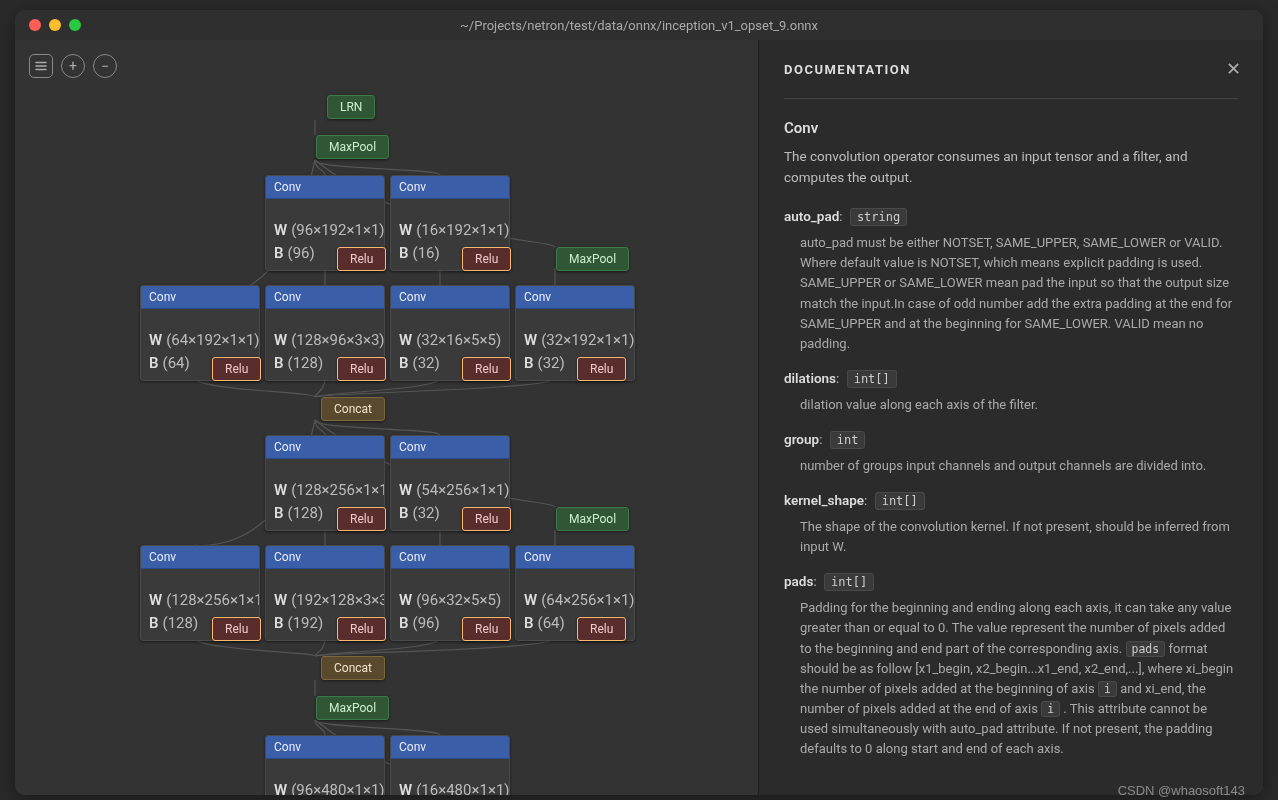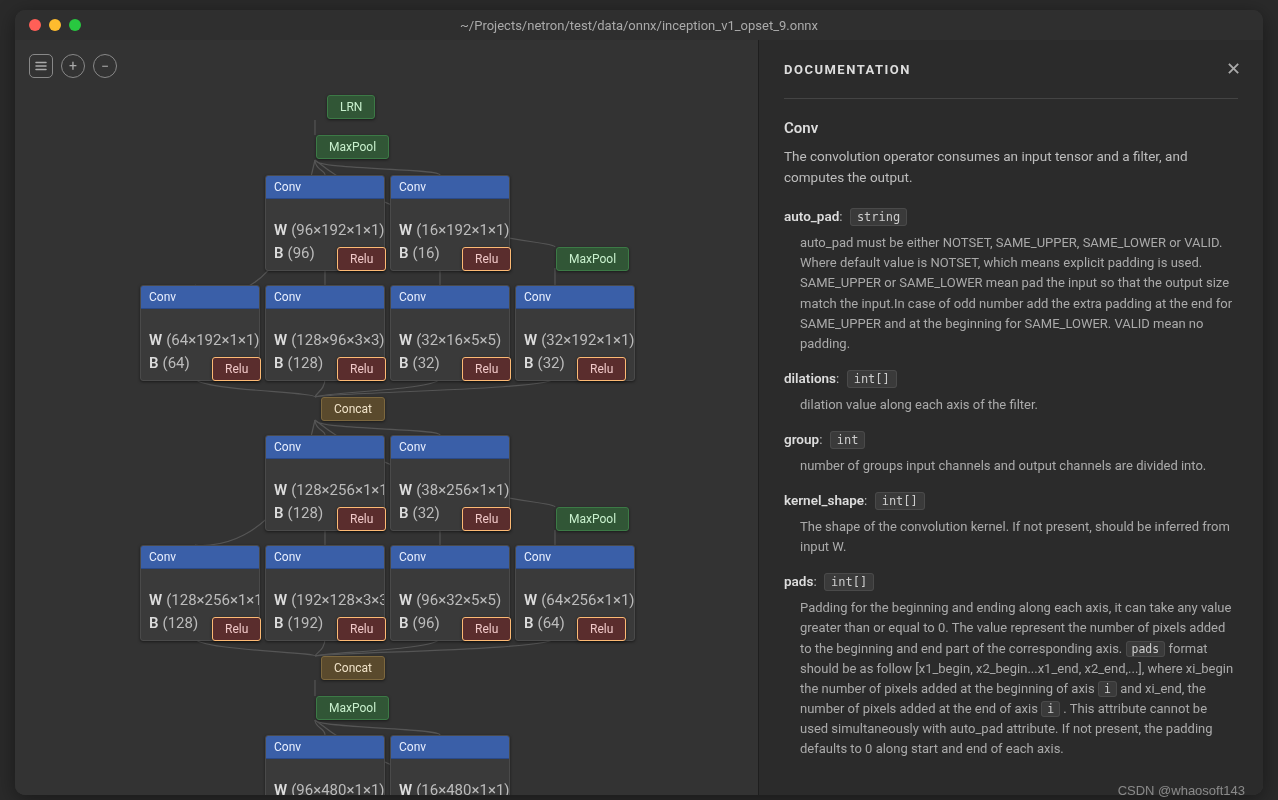--- a/index.html
+++ b/index.html
@@ -300,21 +300,21 @@
       <div class="node conv" style="left:250px; top:395px">
         <div class="conv-hdr">Conv</div>
         <div class="conv-body">
           <div><b>W</b><span>(128×256×1×1)</span></div>
             <div><b>B</b><span>(128)</span></div>
         </div>
       </div>
       <div class="node conv" style="left:375px; top:395px">
         <div class="conv-hdr">Conv</div>
         <div class="conv-body">
-          <div><b>W</b><span>(38×256×1×1)</span></div>
+          <div><b>W</b><span>(54×256×1×1)</span></div>
             <div><b>B</b><span>(32)</span></div>
         </div>
       </div>
 
       <div class="node pill relu" style="left:291px; top:467px">Relu</div>
       <div class="node pill relu" style="left:416px; top:467px">Relu</div>
       <div class="node pill maxpool" style="left:510px; top:467px">MaxPool</div>
 
       <div class="node conv" style="left:125px; top:505px">
         <div class="conv-hdr">Conv</div>

